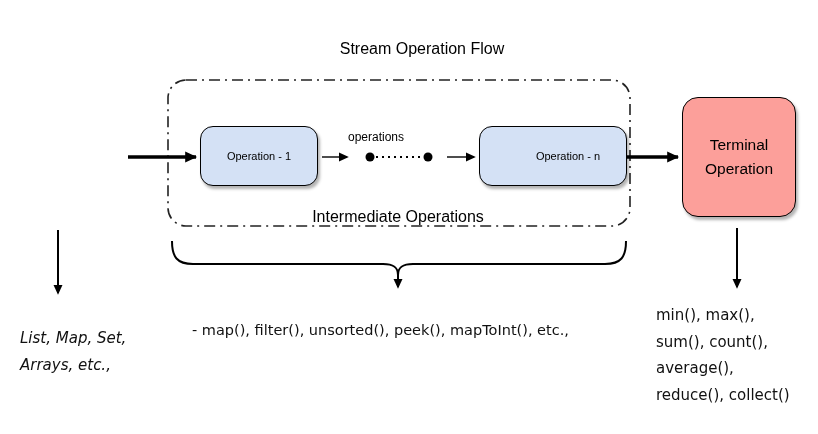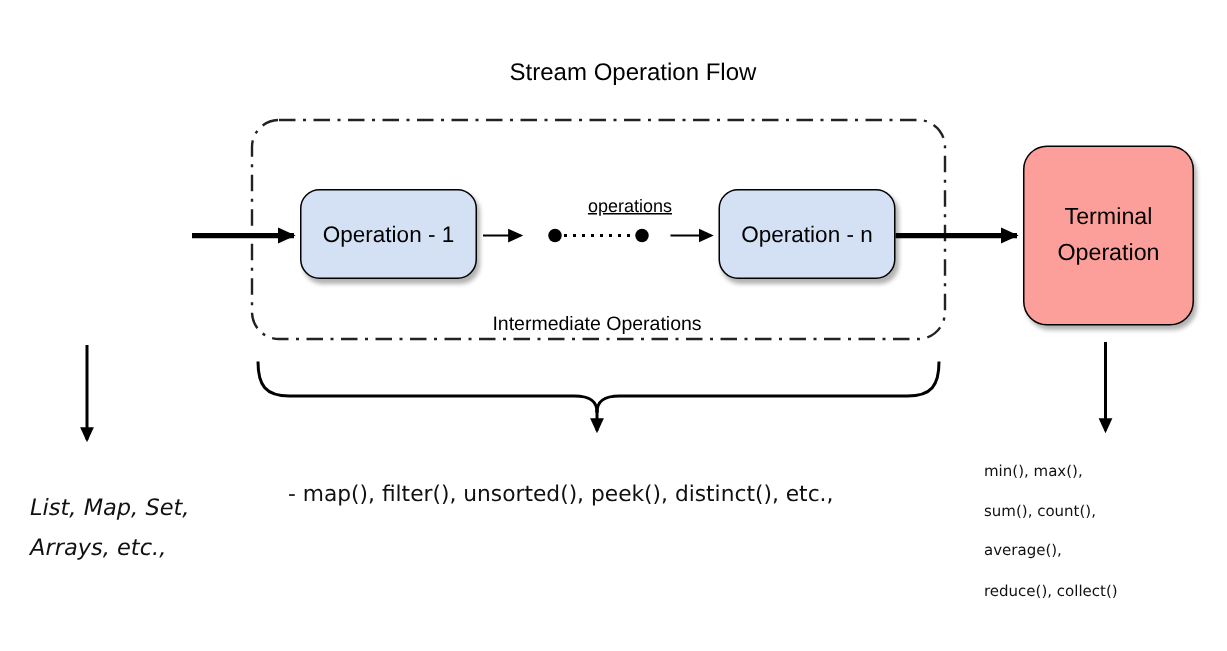--- a/index.html
+++ b/index.html
@@ -27,44 +27,44 @@
     color:#000;
   }
   .big-node{
     width:112px;height:118px;
     border-radius:16px;
     font-size:15.5px;line-height:24px;
   }
   .op-node{
     width:116px;height:58px;
     border-radius:13px;
-    font-size:15px;
+    font-size:11px;
   }
   .src{left:12px;top:96px;}
   .term{left:682px;top:97px;}
   .op1{left:200px;top:126px;}
-  .opn{left:479px;top:126px;}
+  .opn{left:479px;top:126px;padding-left:30px;}
   .connector-label{
     position:absolute;left:348px;top:130px;width:100px;
-    text-align:right;font-size:12px;color:#000;text-decoration:underline;
+    text-align:left;font-size:12px;color:#000;
   }
   .container-label{
     position:absolute;left:298px;top:208px;width:200px;
-    text-align:center;font-size:13px;color:#000;
+    text-align:center;font-size:16px;color:#000;
   }
   .anno{
     position:absolute;
     font-family:"DejaVu Sans", sans-serif;
     color:#111;
     white-space:pre-line;
   }
   .anno-left{left:20px;top:325px;font-size:15px;line-height:27px;font-style:italic;}
   .anno-mid-1{left:192px;top:322px;font-size:14.5px;}
   .anno-mid-2{left:192px;top:361px;font-size:14.5px;}
-  .anno-right{left:656px;top:302px;font-size:10px;line-height:26.5px;}
+  .anno-right{left:656px;top:302px;font-size:15px;line-height:26.5px;}
 </style>
 </head>
 <body>
 
 <div class="canvas">
 
   <svg class="layer" viewBox="0 0 818 434" xmlns="http://www.w3.org/2000/svg">
     <defs>
       <marker id="arrBold" viewBox="0 0 12 12" markerWidth="13" markerHeight="13" refX="10" refY="6" orient="auto" markerUnits="userSpaceOnUse">
         <path d="M0,1 L11,6 L0,11 z" fill="#000"></path>
@@ -111,21 +111,21 @@
   <div class="node big-node term" style="background: rgb(252, 159, 154); text-align: center;">Terminal
 Operation</div>
 
   <div class="connector-label">operations</div>
 
   <div class="container-label">Intermediate Operations</div>
 
   <div class="anno anno-left">List, Map, Set,
 Arrays, etc.,</div>
 
-  <div class="anno anno-mid-1">- map(), filter(), unsorted(), peek(), distinct(), etc.,</div>
+  <div class="anno anno-mid-1">- map(), filter(), unsorted(), peek(), mapToInt(), etc.,</div>
 
 
   <div class="anno anno-right">min(), max(),
 sum(), count(),
 average(),
 reduce(), collect()</div>
 
 </div>
 
 </body></html>

